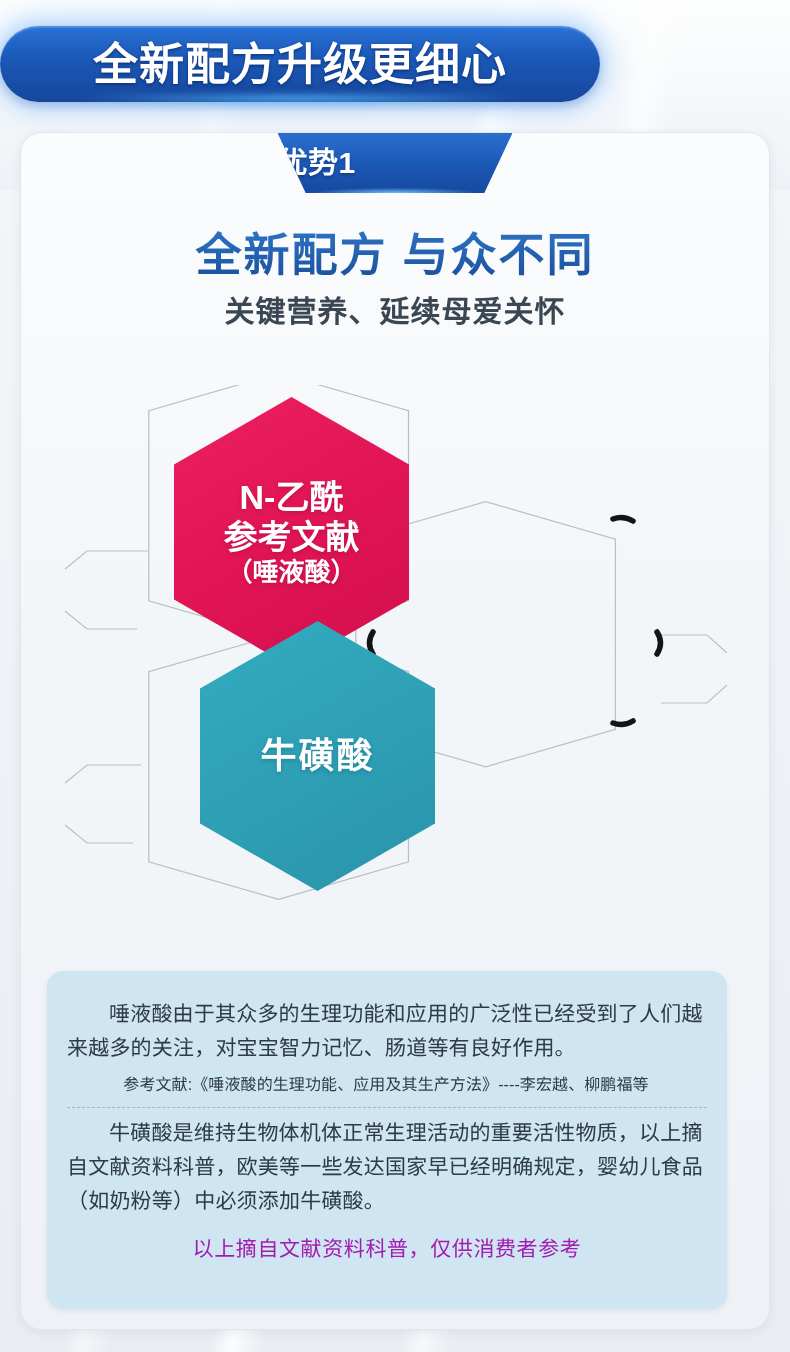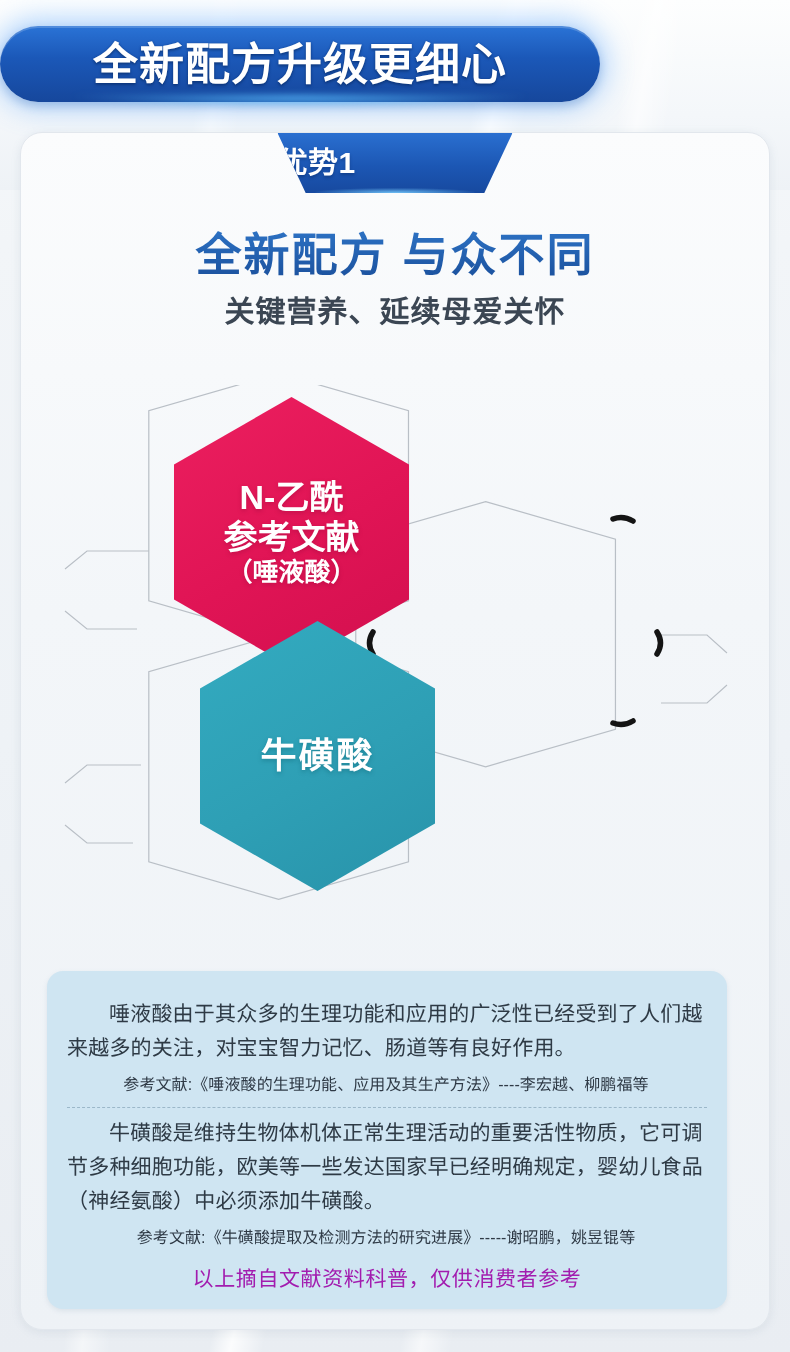--- a/index.html
+++ b/index.html
@@ -343,18 +343,17 @@
 
     <div class="hex hex-teal">
       <div class="hex-label">牛磺酸</div>
     </div>
   </div>
 
   <div class="info">
     <p class="para">唾液酸由于其众多的生理功能和应用的广泛性已经受到了人们越来越多的关注，对宝宝智力记忆、肠道等有良好作用。</p>
     <p class="cite">参考文献:《唾液酸的生理功能、应用及其生产方法》----李宏越、柳鹏福等</p>
     <div class="divider"></div>
-    <p class="para">牛磺酸是维持生物体机体正常生理活动的重要活性物质，它可调节多种细胞功能，欧美等一些发达国家早已经明确规定，婴幼儿食品（神经氨酸）中必须添加牛磺酸。</p>
-    <p class="cite">参考文献:《牛磺酸提取及检测方法的研究进展》-----谢昭鹏，姚昱锟等</p>
+    <p class="para">牛磺酸是维持生物体机体正常生理活动的重要活性物质，以上摘自文献资料科普，欧美等一些发达国家早已经明确规定，婴幼儿食品（如奶粉等）中必须添加牛磺酸。</p>
     <p class="footnote">以上摘自文献资料科普，仅供消费者参考</p>
   </div>
 
 </div>
 
 </body></html>

